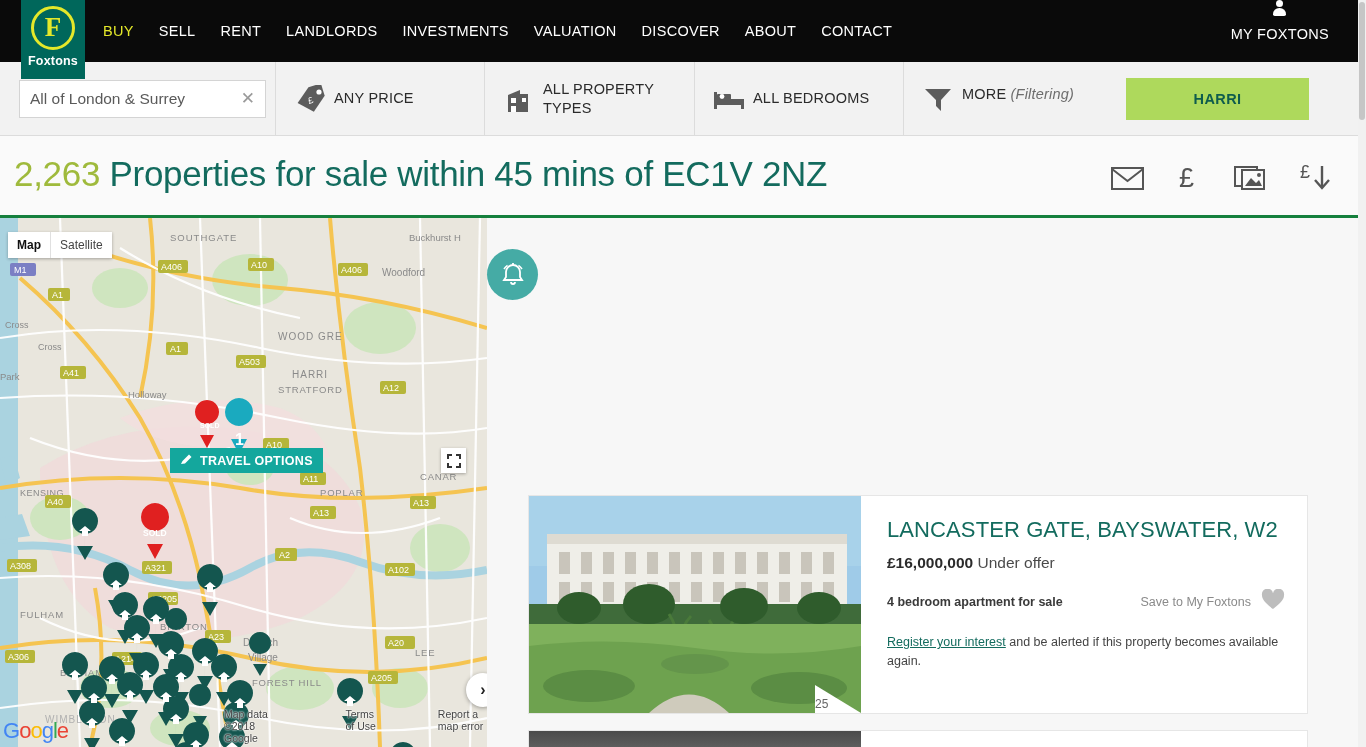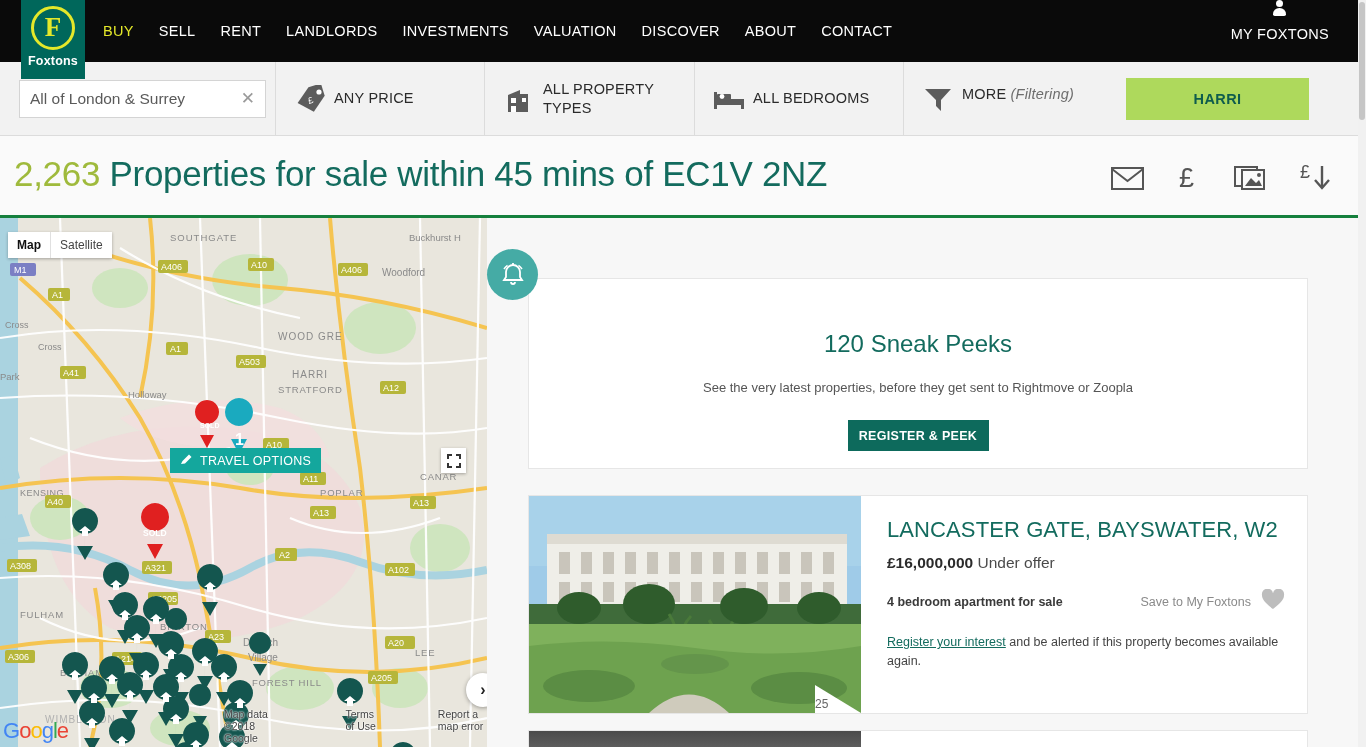--- a/index.html
+++ b/index.html
@@ -149,21 +149,21 @@
     display: flex; align-items: center; padding: 0 9px;
     cursor: pointer; color: #444;
   }
   .maptypebox div.active { font-weight: bold; color: #111; }
   .maptypebox div + div { border-left: 1px solid #e0e0e0; }
   .travelbtn {
     position: absolute; left: 170px; top: 230px;
     background: #14a79d; color: #fff;
     height: 25px; padding: 0 10px;
     display: flex; align-items: center; gap: 7px;
-    font-size: 12.5px; font-weight: normal; letter-spacing: .3px;
+    font-size: 12.5px; font-weight: bold; letter-spacing: .3px;
     cursor: pointer;
   }
   .fullscreen-btn {
     position: absolute; left: 441px; top: 230px;
     width: 25px; height: 25px; background: #fff;
     box-shadow: 0 1px 3px rgba(0,0,0,.3);
     display: flex; align-items: center; justify-content: center;
     cursor: pointer;
   }
   .mapattrib {
@@ -692,25 +692,20 @@
 
   <div class="mapattrib">
     <span>Map data ©2018 Google</span>
     <span>Terms of Use</span>
     <span>Report a map error</span>
   </div>
 </div>
 
 <div class="results">
 
-  <div class="sneak">
-    <div class="sneak-title">120 Sneak Peeks</div>
-    <div class="sneak-sub">See the very latest properties, before they get sent to Rightmove or Zoopla</div>
-    <button class="peekbtn">REGISTER &amp; PEEK</button>
-  </div>
 
   <div class="propcard">
     <div class="propimg">
       <svg width="332" height="217" viewBox="0 0 332 217">
         <rect width="332" height="217" fill="#9fcbe8"></rect>
         <rect y="0" width="332" height="70" fill="#a8d2ea"></rect>
 
         <rect x="18" y="38" width="300" height="72" fill="#efeee8"></rect>
         <rect x="18" y="38" width="300" height="10" fill="#dedbd2"></rect>
         <g fill="#c9c5bb">

